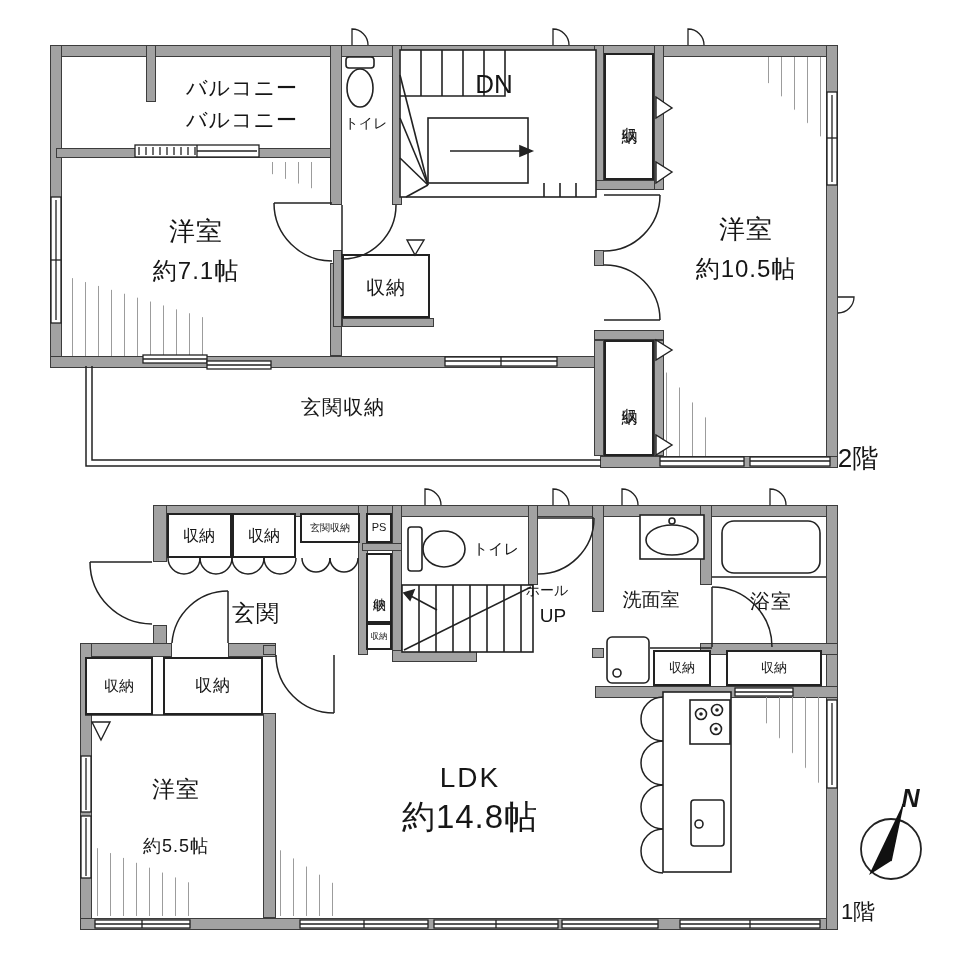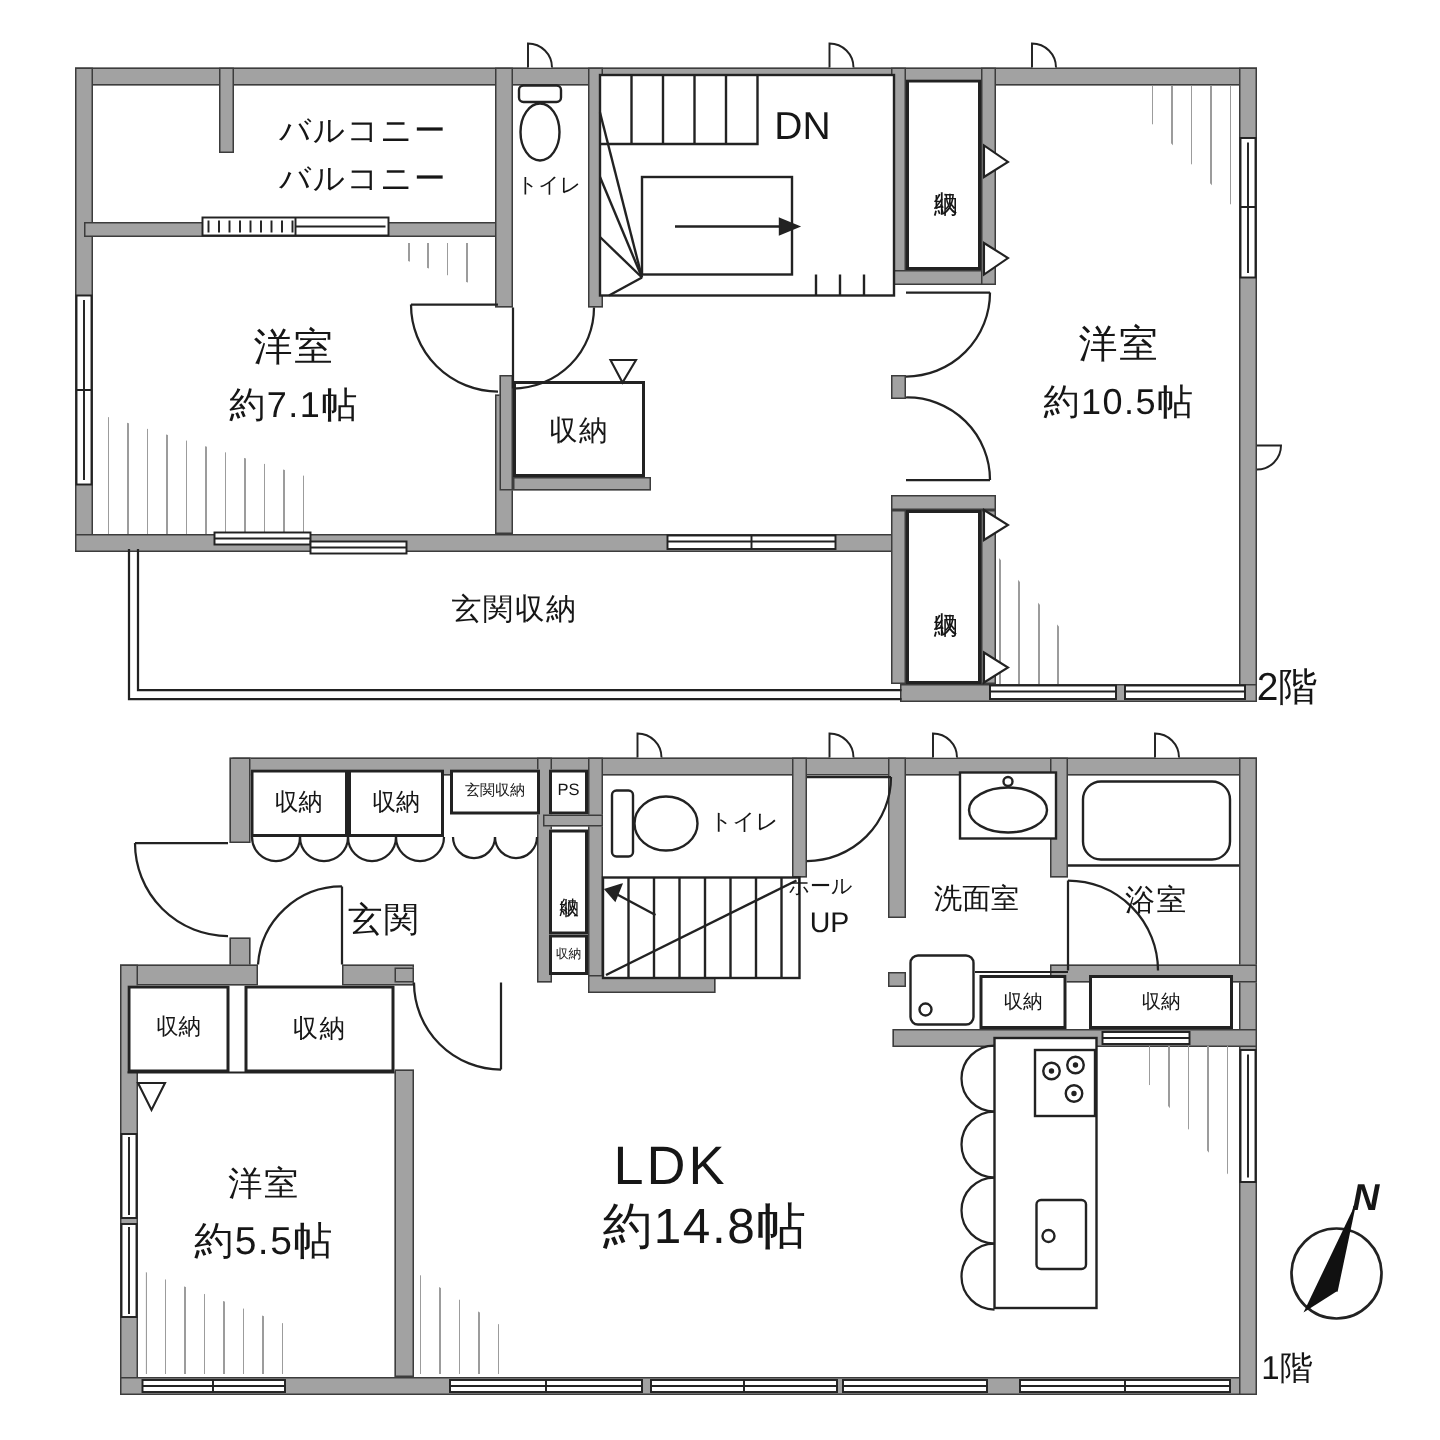--- a/index.html
+++ b/index.html
@@ -268,21 +268,21 @@
       <polygon points="903,804 869,875 891,861" fill="#111"></polygon>
       <line x1="903" y1="804" x2="891" y2="861" stroke="#111" stroke-width="1.5"></line>
     </g>
   </svg>
 
   <div class="lb" style="left:242px;top:88px;font-size:21px">バルコニー</div>
   <div class="lb" style="left:242px;top:120px;font-size:21px">バルコニー</div>
   <div class="lb" style="left:196px;top:231px;font-size:26px">洋室</div>
   <div class="lb" style="left:196px;top:271px;font-size:24px">約7.1帖</div>
   <div class="lb" style="left:366px;top:124px;font-size:14px;letter-spacing:0">トイレ</div>
-  <div class="lb" style="left:535px;top:84px;font-size:26px;letter-spacing:0">DN</div>
+  <div class="lb" style="left:494px;top:84px;font-size:26px;letter-spacing:0">DN</div>
   <div class="lb" style="left:386px;top:288px;font-size:19px">収納</div>
   <div class="lbv" style="left:629px;top:116px;font-size:16px">収納</div>
   <div class="lbv" style="left:629px;top:397px;font-size:16px">収納</div>
   <div class="lb" style="left:746px;top:229px;font-size:26px">洋室</div>
   <div class="lb" style="left:746px;top:269px;font-size:24px">約10.5帖</div>
   <div class="lb" style="left:343px;top:407px;font-size:20px">玄関収納</div>
   <div class="lb" style="left:858px;top:458px;font-size:26px;letter-spacing:0">2階</div>
 
   <div class="lb" style="left:199px;top:536px;font-size:16px;letter-spacing:0">収納</div>
   <div class="lb" style="left:264px;top:536px;font-size:16px;letter-spacing:0">収納</div>
@@ -294,19 +294,19 @@
   <div class="lb" style="left:496px;top:549px;font-size:15px;letter-spacing:0">トイレ</div>
   <div class="lb" style="left:547px;top:591px;font-size:14px;letter-spacing:0">ホール</div>
   <div class="lb" style="left:553px;top:616px;font-size:19px;letter-spacing:0">UP</div>
   <div class="lb" style="left:651px;top:600px;font-size:19px;letter-spacing:0">洗面室</div>
   <div class="lb" style="left:771px;top:601px;font-size:20px">浴室</div>
   <div class="lb" style="left:682px;top:668px;font-size:13px;letter-spacing:0">収納</div>
   <div class="lb" style="left:774px;top:668px;font-size:13px;letter-spacing:0">収納</div>
   <div class="lb" style="left:119px;top:686px;font-size:15px;letter-spacing:0">収納</div>
   <div class="lb" style="left:213px;top:686px;font-size:17px">収納</div>
   <div class="lb" style="left:176px;top:789px;font-size:23px">洋室</div>
-  <div class="lb" style="left:176px;top:827px;font-size:26px">約5.5帖</div>
-  <div class="lb" style="left:447px;top:777px;font-size:36px;letter-spacing:2px">LDK</div>
+  <div class="lb" style="left:176px;top:846px;font-size:18px">約5.5帖</div>
+  <div class="lb" style="left:470px;top:777px;font-size:28px;letter-spacing:2px">LDK</div>
   <div class="lb" style="left:470px;top:817px;font-size:33px">約14.8帖</div>
   <div class="lb" style="left:858px;top:912px;font-size:22px;letter-spacing:0">1階</div>
   <div class="lb" style="left:911px;top:799px;font-size:25px;font-weight:bold;font-style:italic">N</div>
 
 </div>
 
 </body></html>

